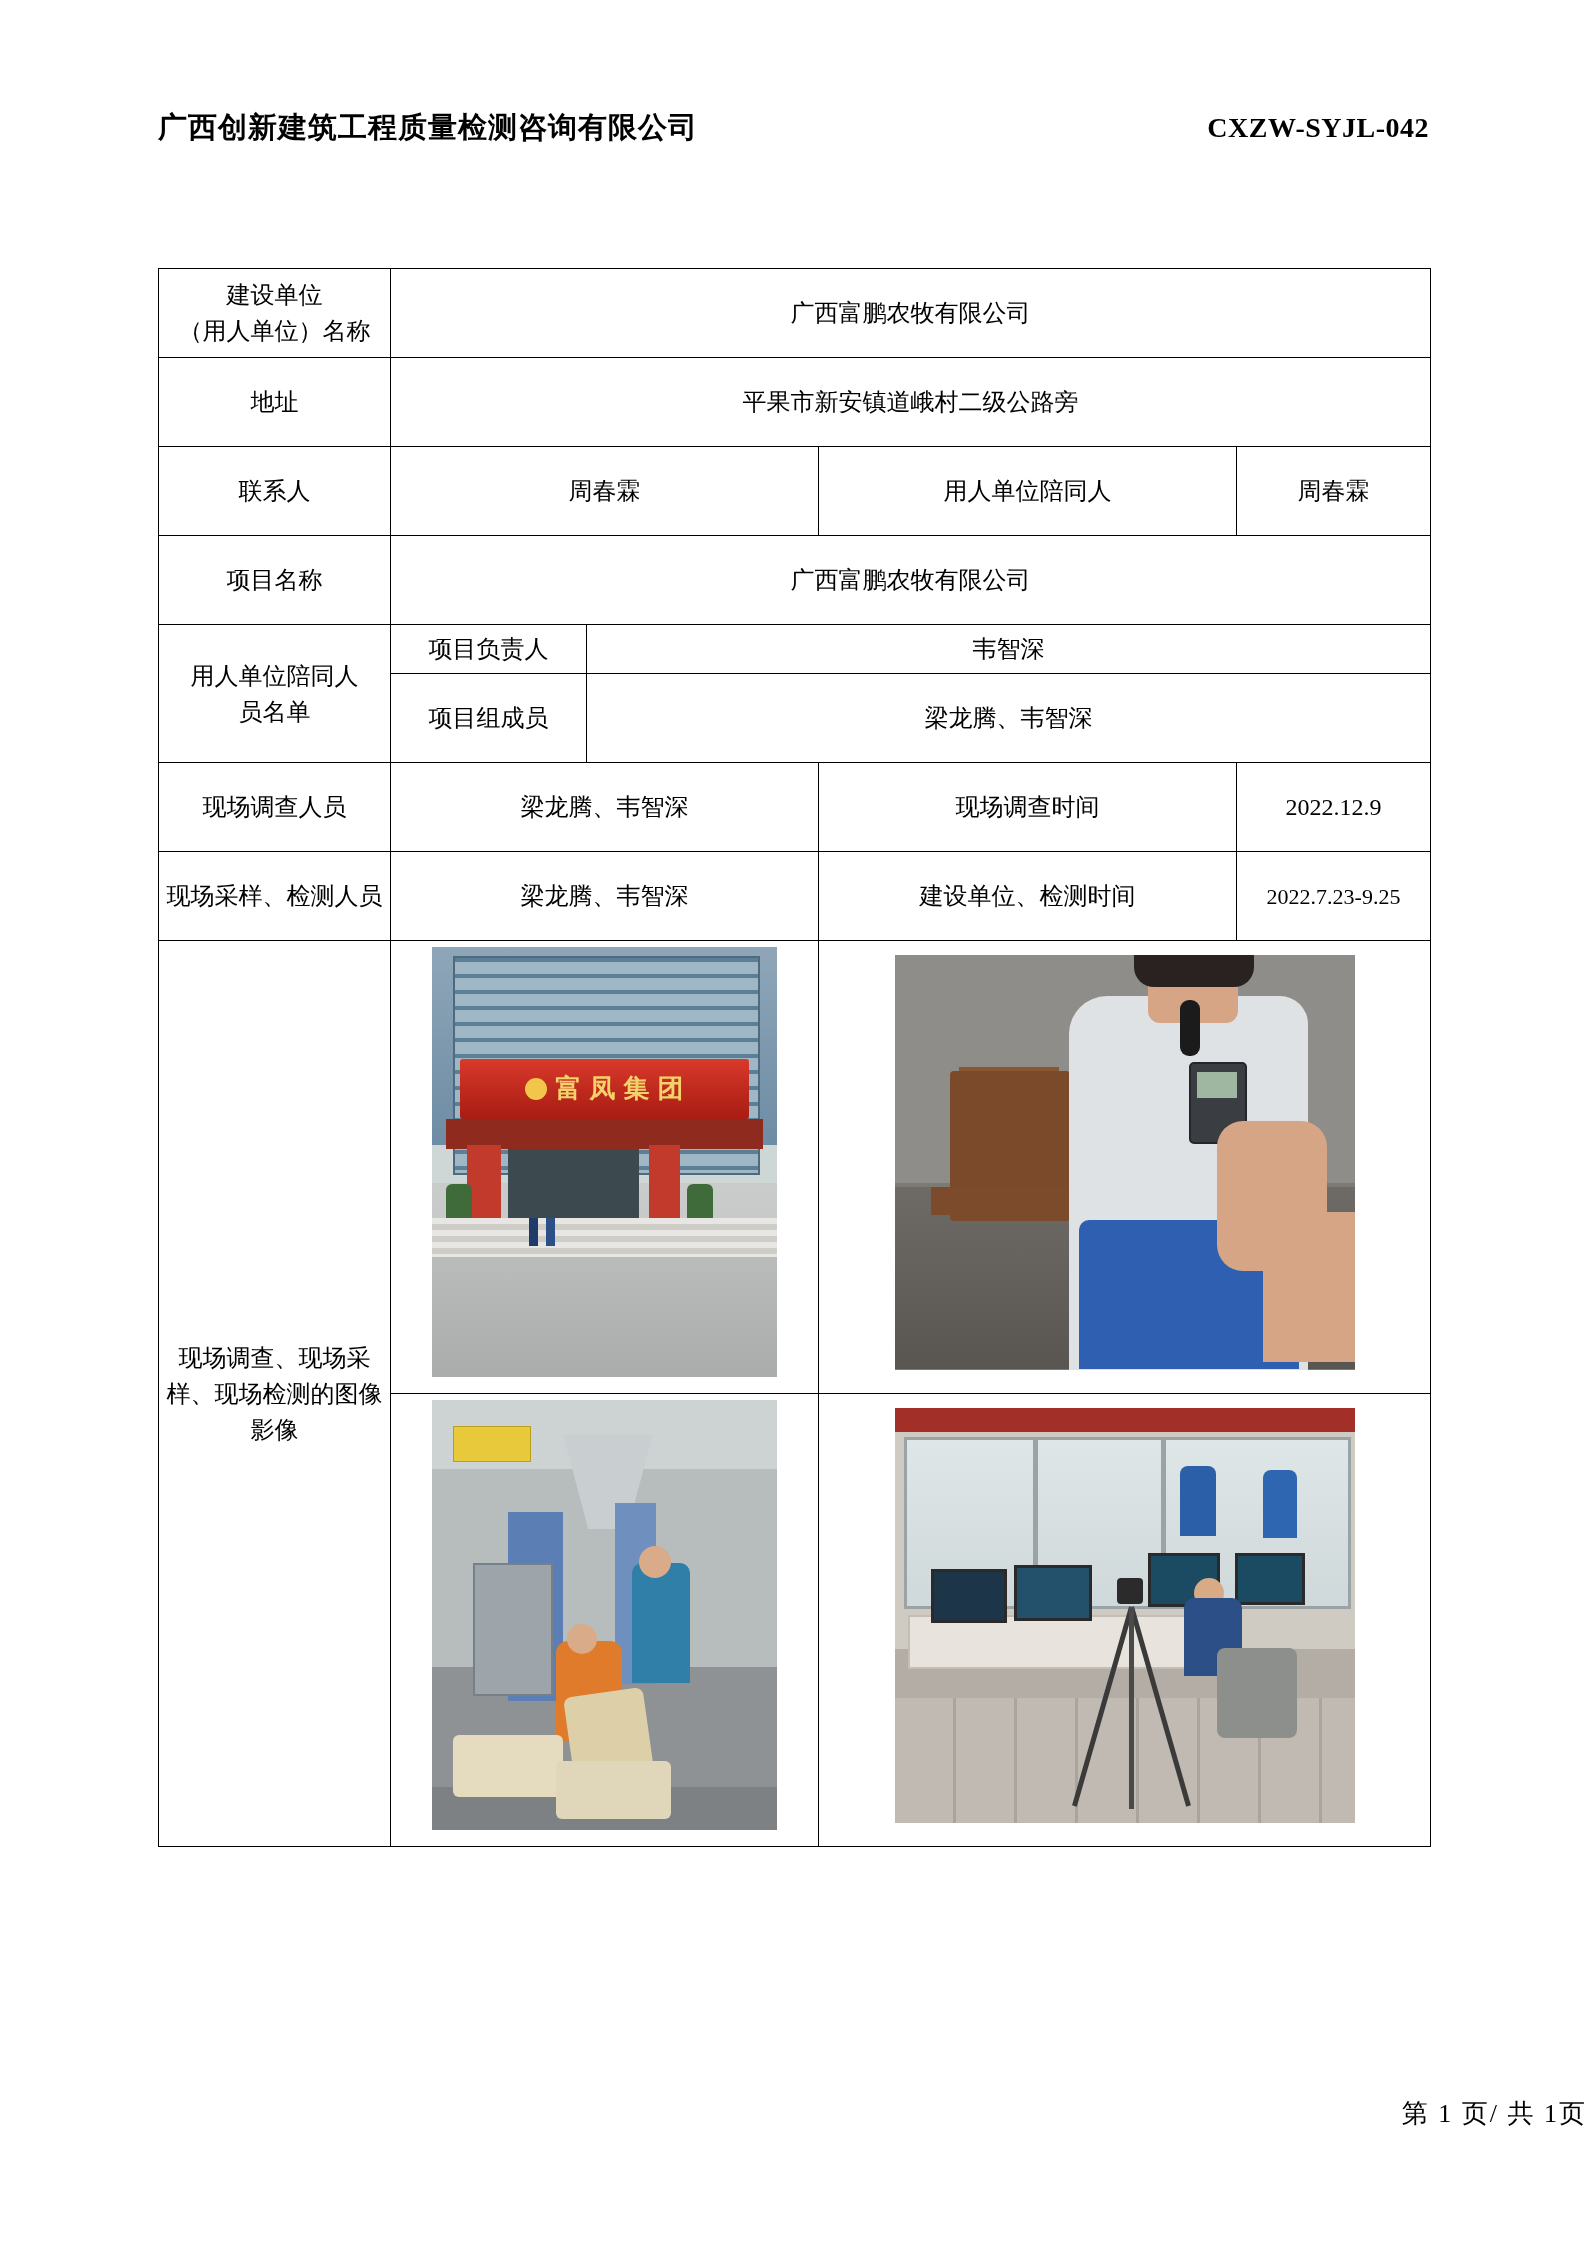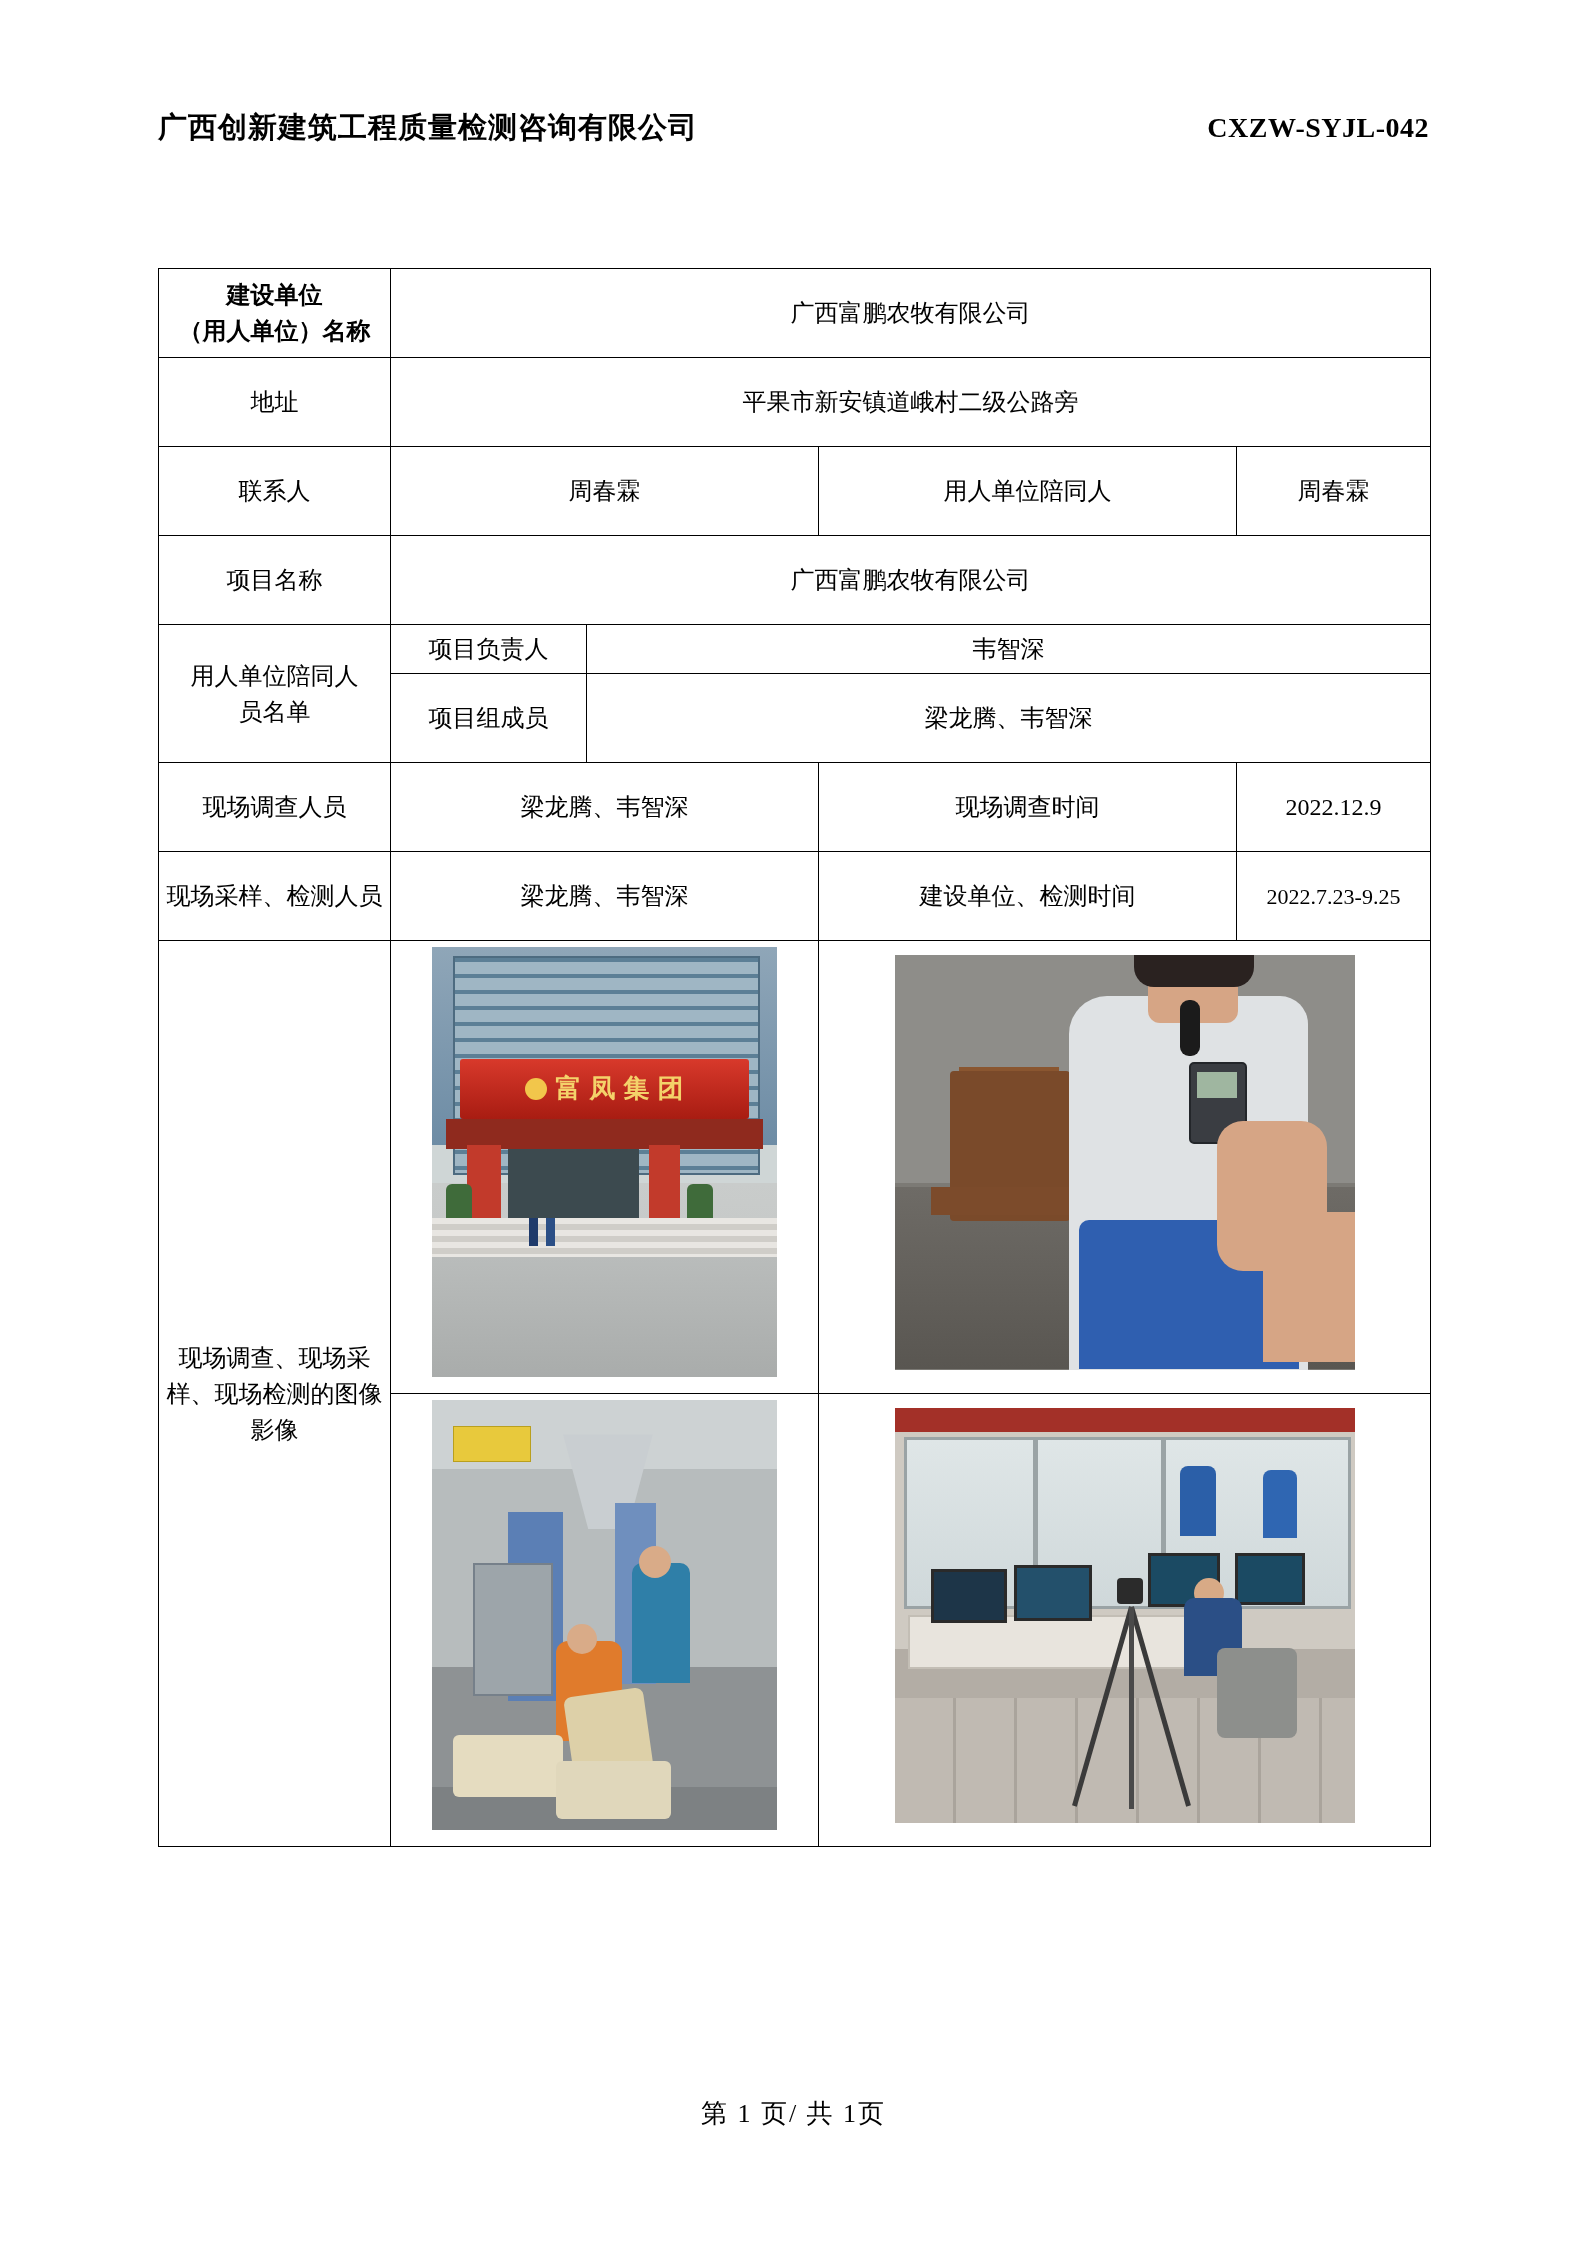--- a/index.html
+++ b/index.html
@@ -69,21 +69,20 @@
     line-height: 1.5;
   }
   .label-cell {
     font-size: 24px;
   }
   .tall {
     height: 76px;
   }
   .two-line {
     line-height: 1.45;
-    font-weight: bold;
   }
   .photo-label {
     font-size: 24px;
     line-height: 1.6;
     padding: 8px 14px;
   }
   .photo-cell {
     padding: 14px 10px;
     height: 430px;
     vertical-align: middle;
@@ -93,21 +92,21 @@
     position: relative;
     overflow: hidden;
     background: #ddd;
     border: 0;
   }
   .footer {
     position: absolute;
     bottom: 114px;
     left: 0;
     width: 100%;
-    text-align: center;
+    text-align: right;
     font-size: 26px;
     letter-spacing: 2px;
   }
 
   
   .ph1 {
     width: 345px; height: 430px;
     background: linear-gradient(#cfd6d6 0%, #cfd6d6 55%, #c9cccb 55%, #bfc2c1 100%);
   }
   .ph1 .sky { position:absolute; left:0; top:0; width:100%; height:46%;

